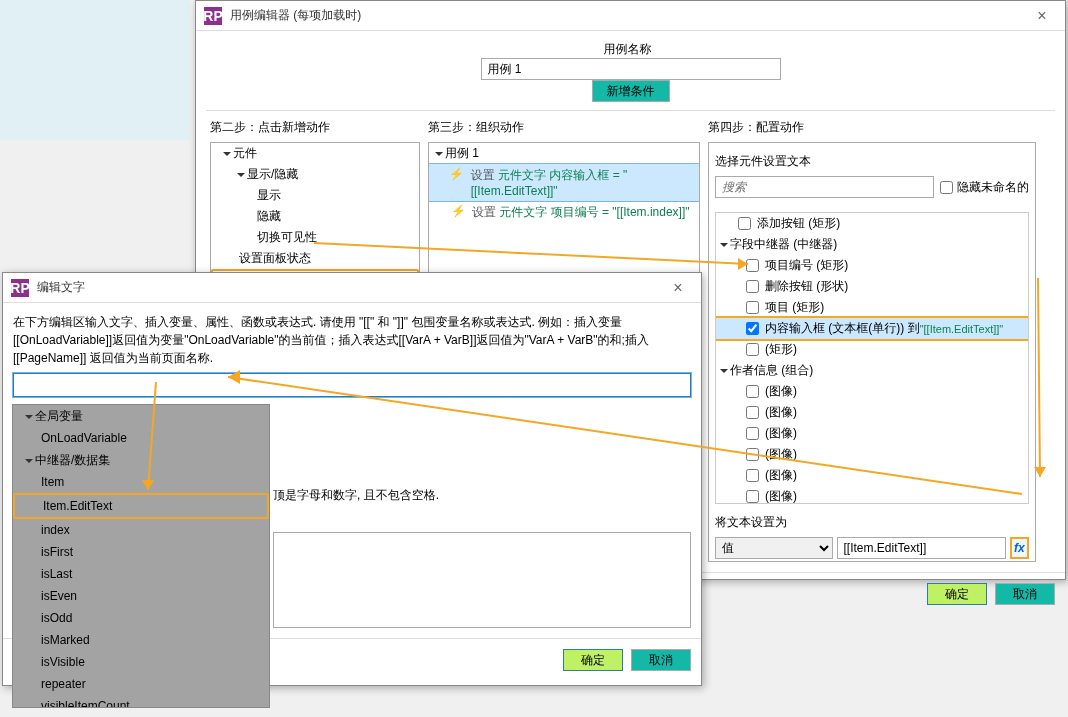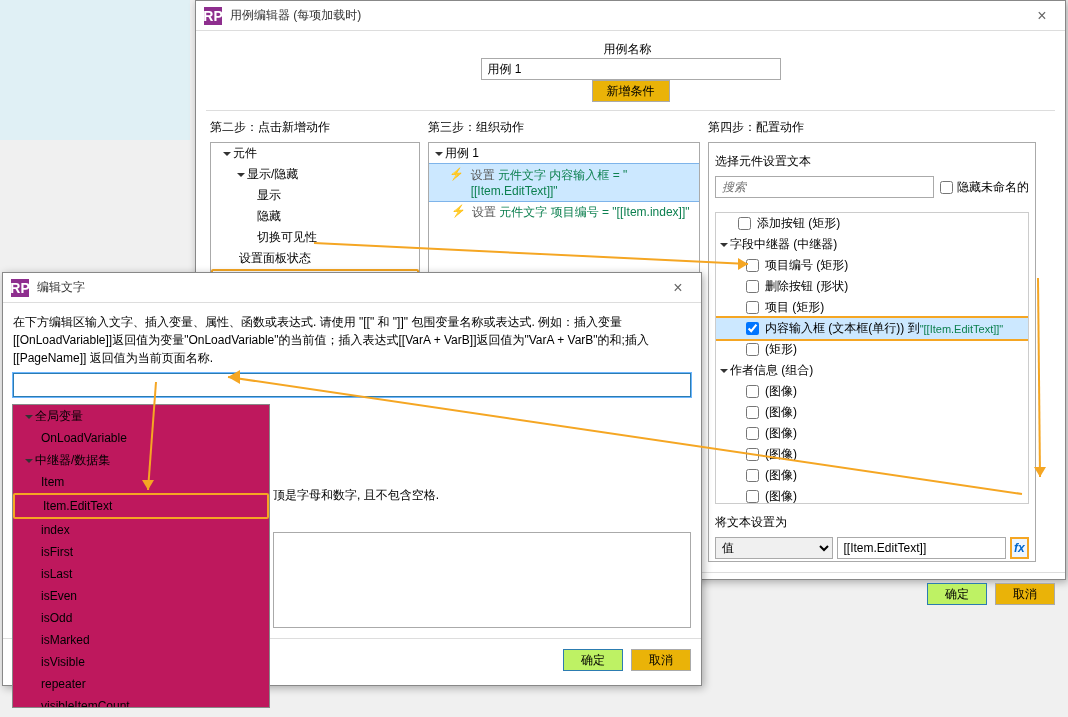--- a/index.html
+++ b/index.html
@@ -6,21 +6,21 @@
     body { background: #f0f0f0; width: 1068px; height: 717px; position: relative; overflow: hidden; }
     .dialog { position: absolute; background: #fff; border: 1px solid #888; box-shadow: 2px 2px 8px rgba(0,0,0,0.3); }
     .titlebar { height: 30px; background: #fff; border-bottom: 1px solid #ddd; display: flex; align-items: center; padding: 0 8px; }
     .titlebar .icon { width: 18px; height: 18px; background: #8e2e8e; color: white; font-size: 14px; display: flex; align-items: center; justify-content: center; margin-right: 8px; font-weight: bold; }
     .titlebar .title { flex: 1; color: #333; }
     .titlebar .close { width: 30px; text-align: center; font-size: 16px; cursor: pointer; color: #666; }
     .body { padding: 10px; }
     .row { display: flex; align-items: center; margin-bottom: 8px; flex-direction: column; }
     .label { margin-right: 6px; }
     input.text { border: 1px solid #aaa; padding: 3px 6px; height: 22px; }
-    .btn { border: 1px solid #aaa; background: #eab308; padding: 3px 14px; cursor: pointer; height: 22px; display: inline-flex; align-items: center; justify-content: center; }
+    .btn { border: 1px solid #aaa; background: #14b8a6; padding: 3px 14px; cursor: pointer; height: 22px; display: inline-flex; align-items: center; justify-content: center; }
     .btn-primary { border: 1px solid #2c7cb0; background: #bef264; }
     .steps-row { display: flex; border-top: 1px solid #ddd; padding-top: 8px; }
     .step-col { padding: 0 4px; }
     .step-title { font-weight: normal; margin-bottom: 6px; }
     .panel { border: 1px solid #aaa; background: #fff; overflow: auto; }
     .tree-node { padding: 2px 4px 2px 14px; white-space: nowrap; cursor: pointer; position: relative; }
     .tree-node.indent1 { padding-left: 28px; }
     .tree-node.indent2 { padding-left: 46px; }
     .tree-node.highlight { border: 2px solid #f5a623; border-radius: 2px; }
     .caret { display: inline-block; width: 0; height: 0; border-left: 4px solid #333; border-top: 4px solid transparent; border-bottom: 4px solid transparent; margin-right: 4px; vertical-align: middle; }
@@ -40,21 +40,21 @@
     .chk-row.group-head { padding-left: 6px; }
     .chk-row.selected { background: #cce8ff; }
     .chk-row.highlight { outline: 2px solid #f5a623; }
     .settext-row { display: flex; align-items: center; }
     select.combo { border: 1px solid #aaa; height: 22px; padding: 2px; background: #f0f0f0; }
     .fx-btn { width: 24px; height: 22px; border: 2px solid #f5a623; background: #eef6ff; color: #0066cc; font-style: italic; font-weight: bold; display: flex; align-items: center; justify-content: center; cursor: pointer; }
     .footer { display: flex; justify-content: flex-end; padding: 10px; gap: 8px; border-top: 1px solid #ddd; }
     .footer .btn { min-width: 60px; }
     .hint-link { color: #1e6fbf; text-decoration: underline; cursor: pointer; }
     .hint-link.highlight { outline: 2px solid #f5a623; padding: 1px 2px; display: inline-block; }
-    .dropdown-panel { position: absolute; background: #be185d; border: 1px solid #888; width: 258px; z-index: 50; }
+    .dropdown-panel { position: absolute; background: #a3a3a3; border: 1px solid #888; width: 258px; z-index: 50; }
     .dropdown-panel .tree-node { line-height: 18px; }
     svg.arrows { position: absolute; left: 0; top: 0; width: 1068px; height: 717px; pointer-events: none; z-index: 200; }
     svg.arrows path { stroke: #f5a623; stroke-width: 2; fill: none; }
     svg.arrows polygon { fill: #f5a623; }
     .hide-unnamed-label { display: flex; align-items: center; margin-left: 6px; white-space: nowrap; }
     .hide-unnamed-label input { margin-right: 4px; }
     .muted-area { position: absolute; background: #e0f0f5; left: 0; top: 0; width: 190px; height: 140px; }
     .green-sm { color: #0d8050; font-size: 11px; }
   </style>
 </head>

